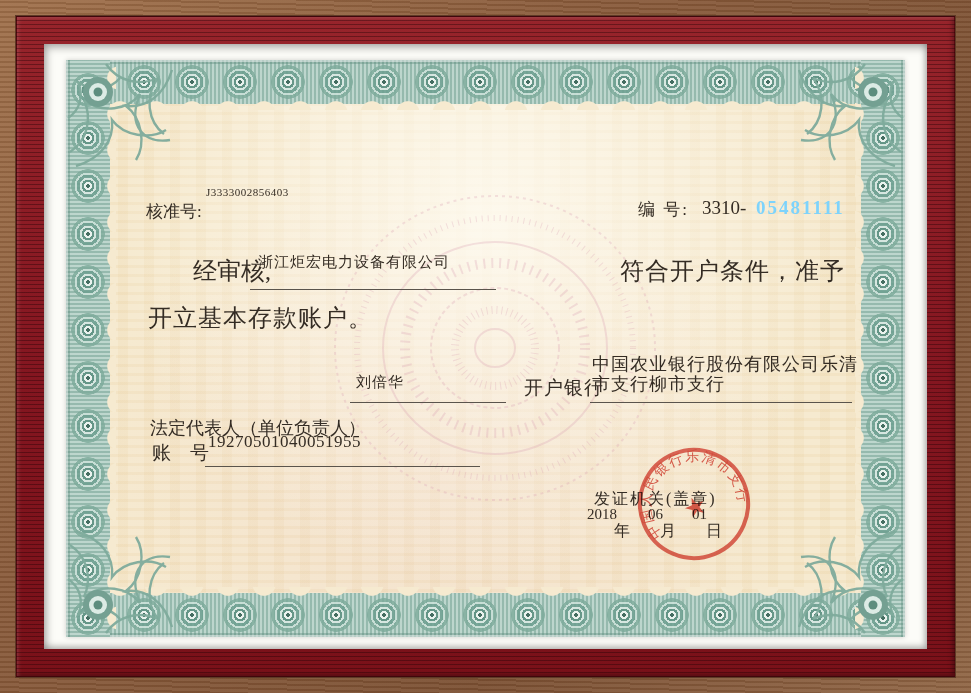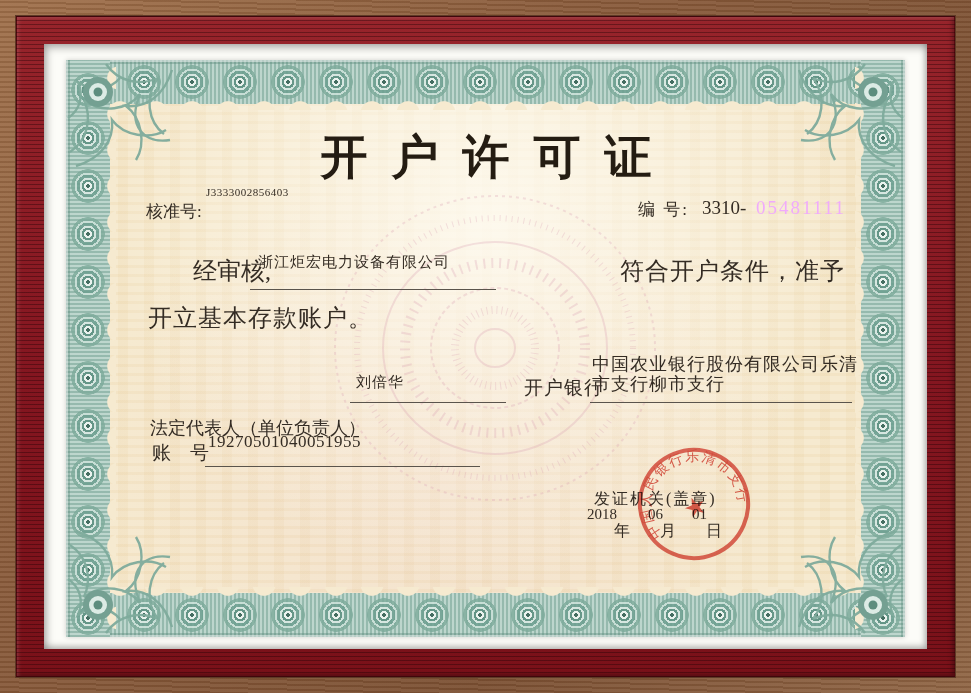--- a/index.html
+++ b/index.html
@@ -69,21 +69,21 @@
   .watermark{position:absolute;left:320px;top:178px;z-index:1;opacity:.5;}
 
   
   .t{position:absolute;z-index:5;color:#342c24;white-space:nowrap;}
   .title{left:288px;top:126px;width:420px;text-align:center;
     font-size:47px;font-weight:700;letter-spacing:24px;color:#241c12;
     font-family:"Liberation Serif","DejaVu Serif",serif;}
   .lbl{font-family:"Liberation Serif","DejaVu Serif",serif;}
   .num{font-family:"Liberation Serif","DejaVu Serif",serif;}
   .uline{position:absolute;z-index:4;height:0;border-bottom:1.3px solid #5a544c;}
-  .red{color:#f0abfc;font-weight:400;}
+  .red{color:#7dd3fc;font-weight:700;}
 
   
   .stamp{position:absolute;left:616px;top:426px;z-index:6;opacity:.88;mix-blend-mode:multiply;}
 </style>
 </head>
 <body>
 
 <div class="canvas">
 
   <div class="frame-outer"></div>
@@ -169,21 +169,20 @@
         <ellipse cx="175" cy="170" rx="138" ry="130" stroke-width="6" stroke-dasharray="1 5"></ellipse>
         <ellipse cx="175" cy="170" rx="112" ry="106" stroke-width="2"></ellipse>
         <ellipse cx="175" cy="170" rx="90" ry="85" stroke-width="10" stroke-dasharray="2 6"></ellipse>
         <ellipse cx="175" cy="170" rx="64" ry="60" stroke-width="2" stroke-dasharray="4 3"></ellipse>
         <ellipse cx="175" cy="170" rx="40" ry="38" stroke-width="8" stroke-dasharray="1 4"></ellipse>
         <ellipse cx="175" cy="170" rx="20" ry="19" stroke-width="2"></ellipse>
       </g>
     </svg>
   </div>
 
-  <div class="t title">开户许可证</div>
 
   <div class="t lbl" style="left:146px;top:200px;font-size:17px;">核准号:</div>
   <div class="t num" style="left:206px;top:186px;font-size:11px;letter-spacing:.5px;">J3333002856403</div>
 
   <div class="t lbl" style="left:638px;top:198px;font-size:17px;letter-spacing:2px;">编 号:</div>
   <div class="t num" style="left:702px;top:197px;font-size:19px;">3310-</div>
   <div class="t num red" style="left:756px;top:197px;font-size:19px;letter-spacing:2px;">05481111</div>
 
   <div class="t lbl" style="left:193px;top:255px;font-size:24px;">经审核,</div>
   <div class="t lbl" style="left:258px;top:253px;font-size:15px;letter-spacing:1px;text-align:center;">浙江炬宏电力设备有限公司</div>

